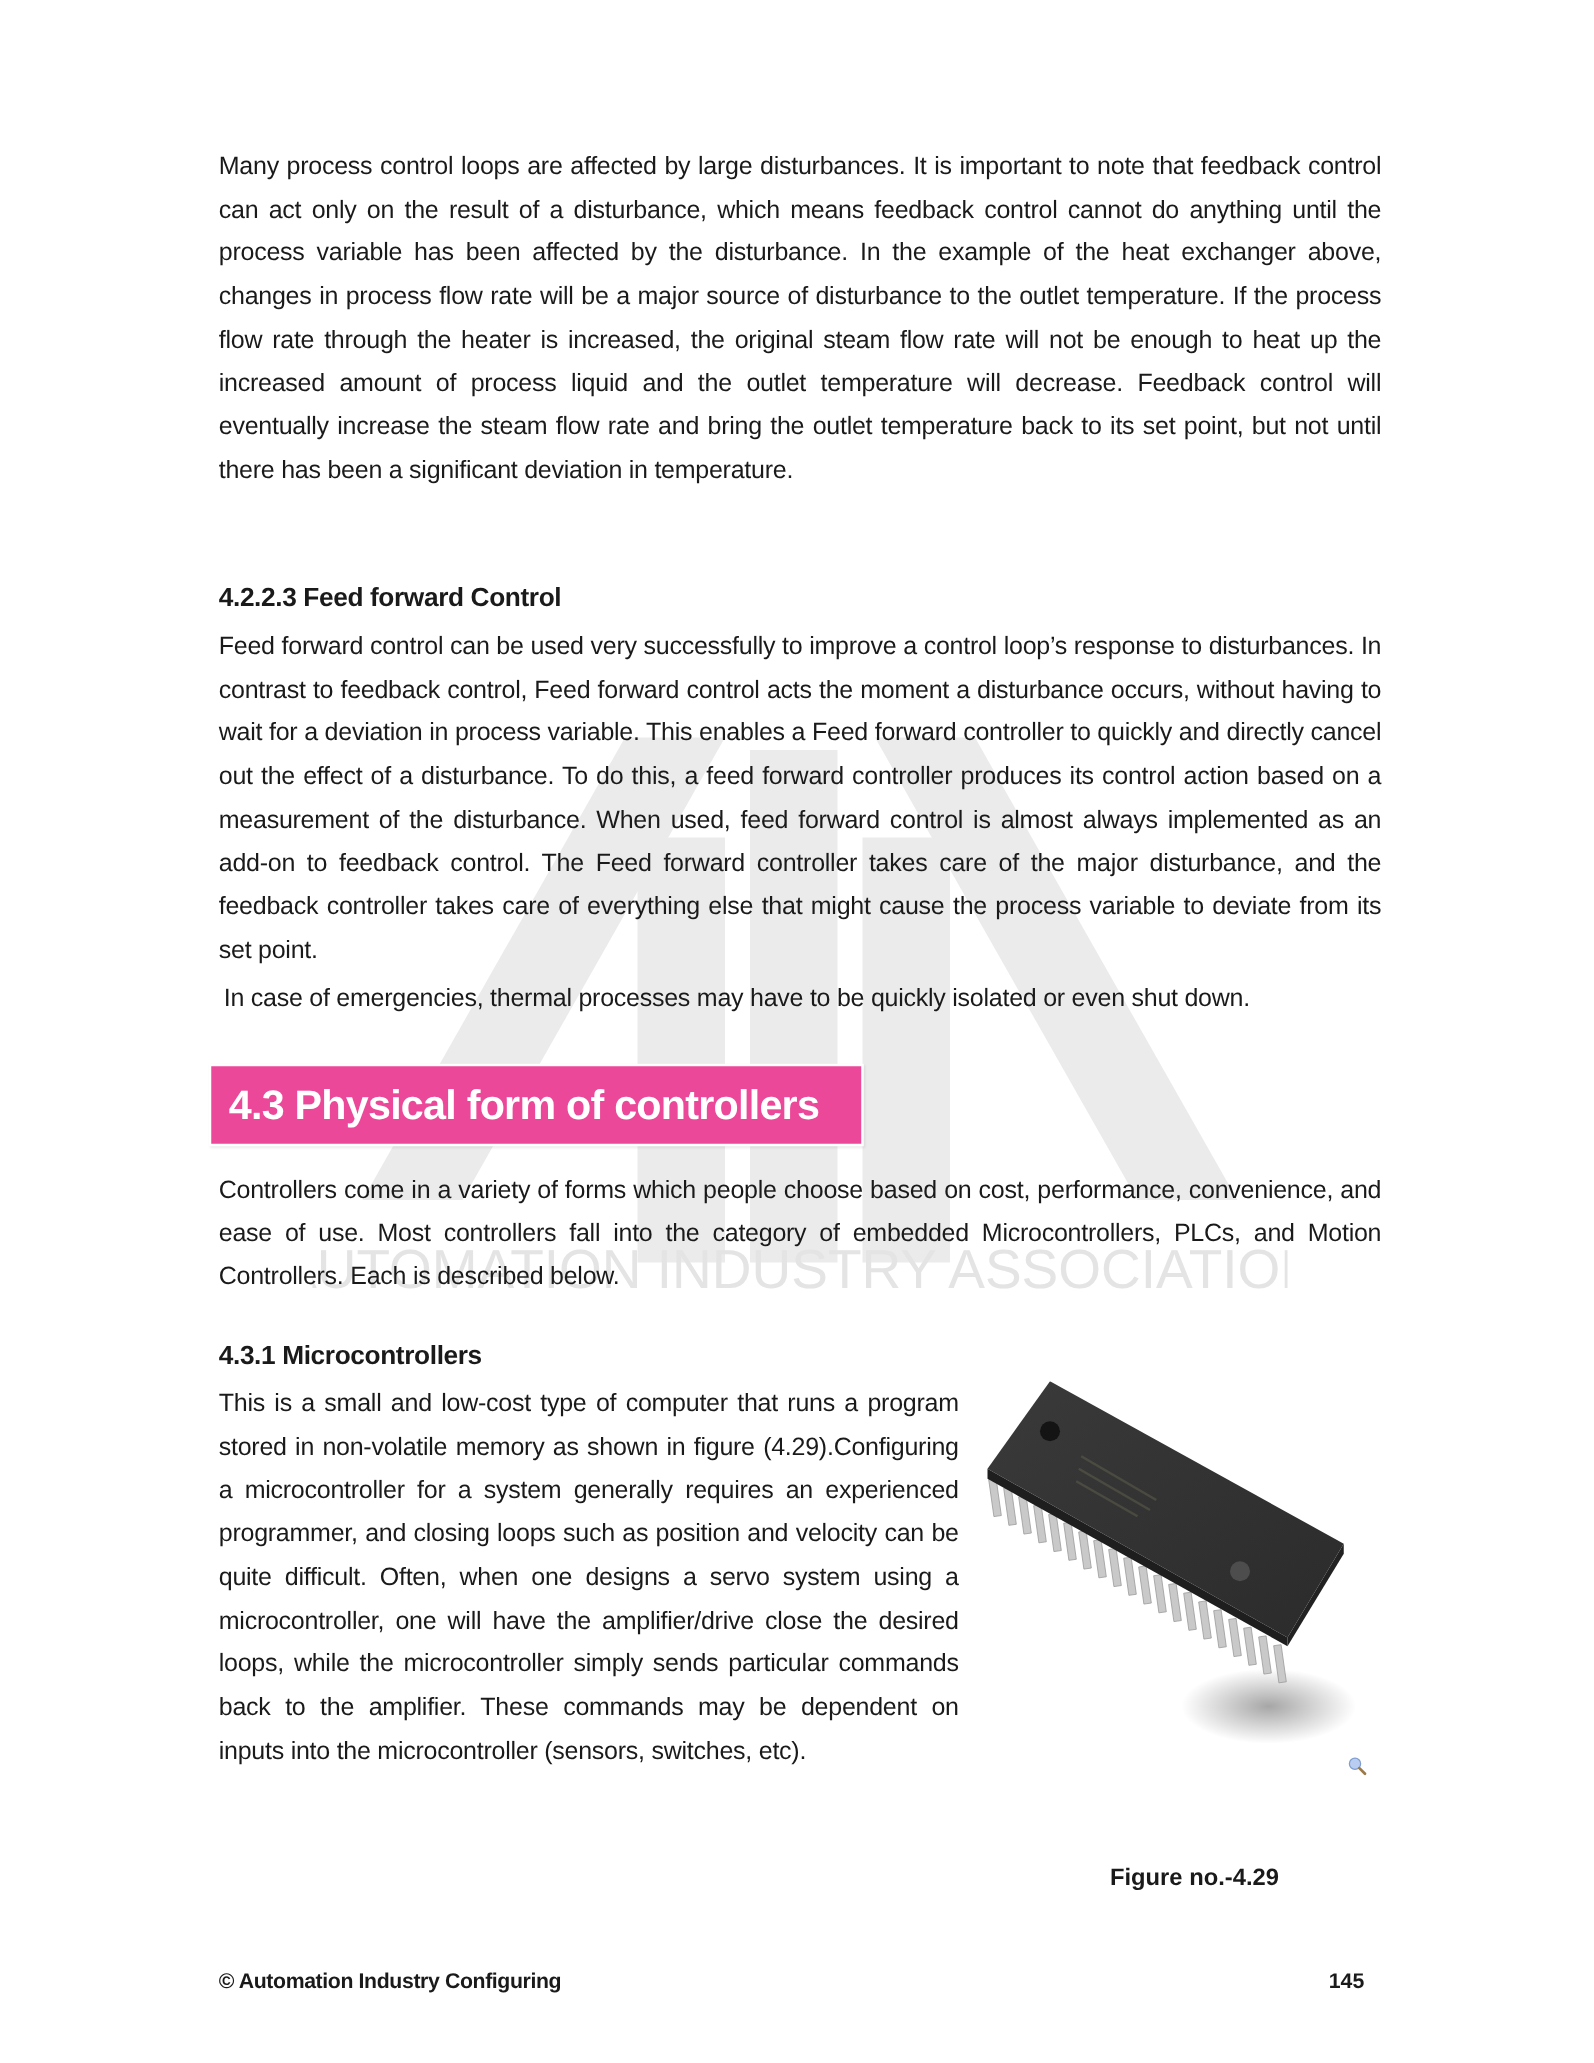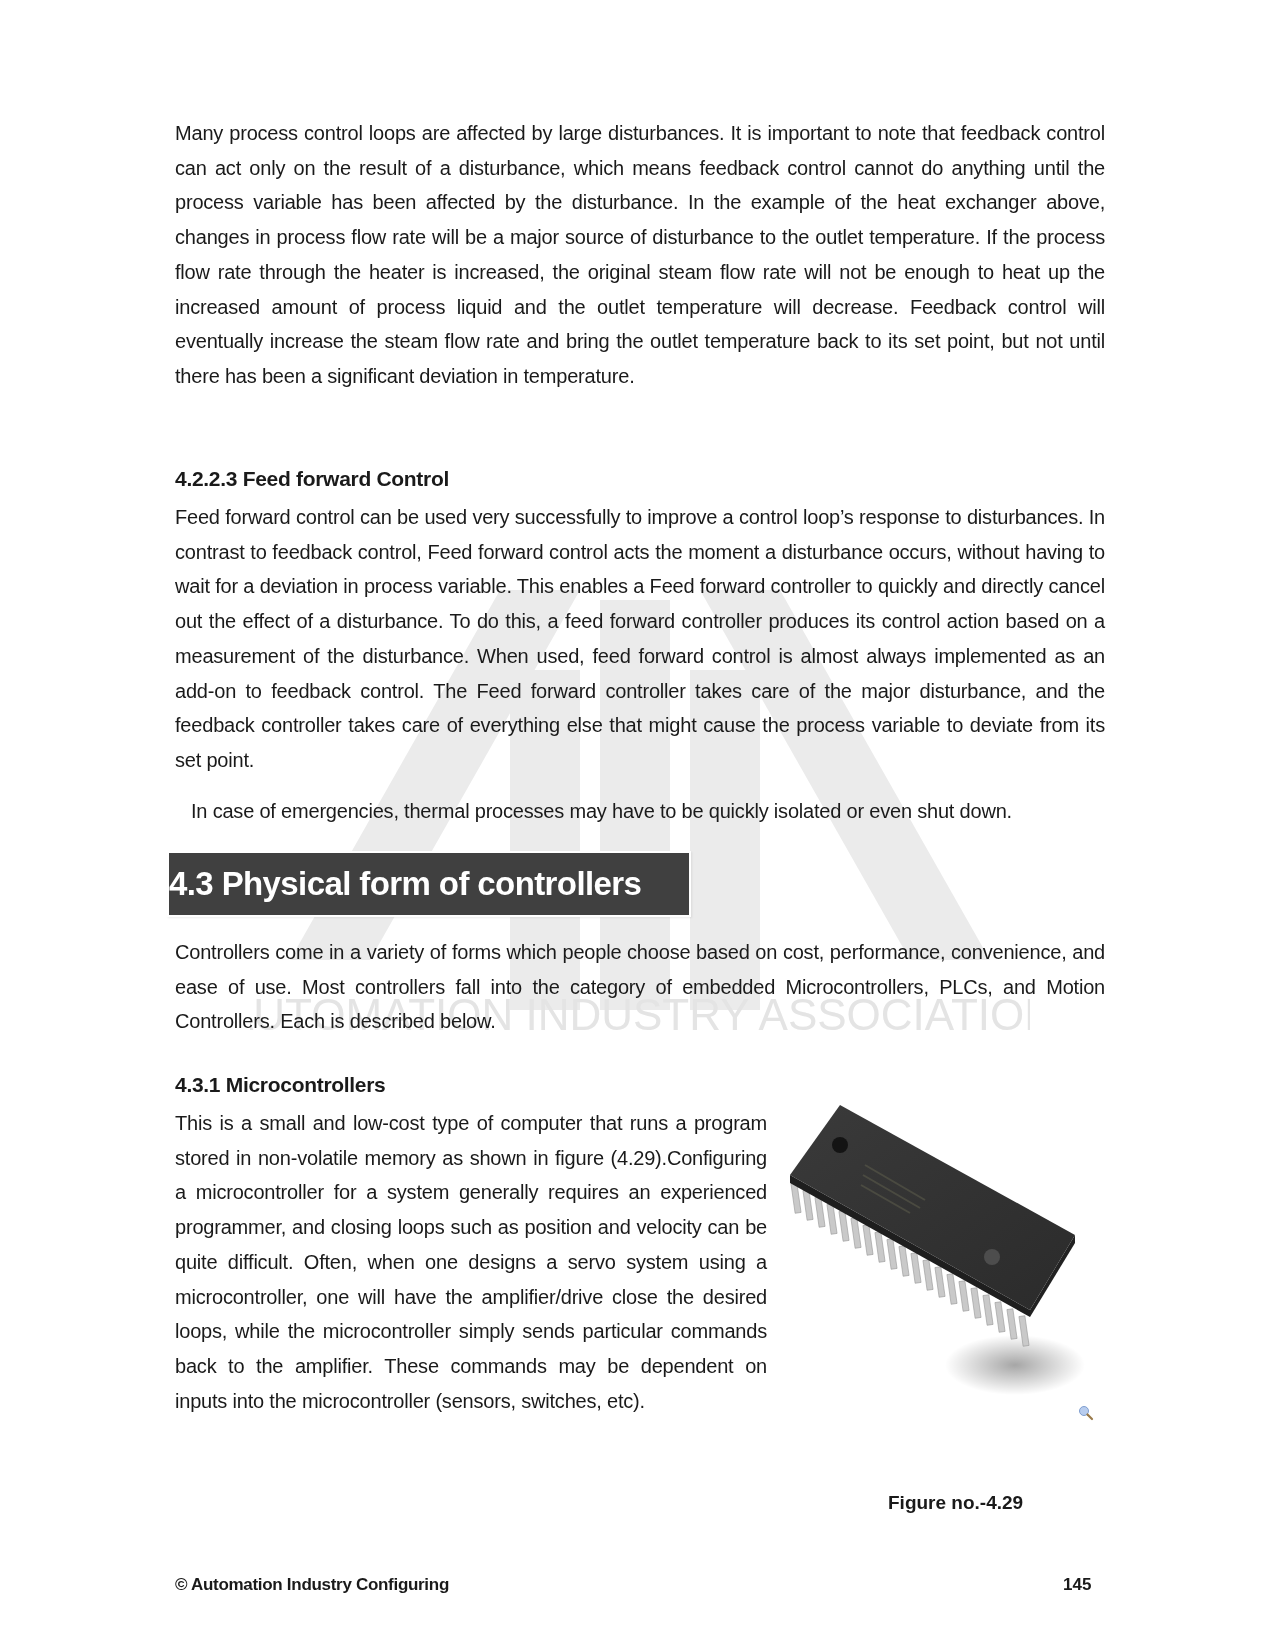--- a/index.html
+++ b/index.html
@@ -9,22 +9,22 @@
   
   .watermark { position: absolute; left: 250px; top: 560px; width: 780px; height: 520px; pointer-events: none; }
 
   .page { position: absolute; left: 175px; top: 0; width: 930px; }
   .para { position: absolute; left: 0; width: 930px; font-size: 20px; line-height: 34.7px;
           text-align: justify; letter-spacing: -0.2px; }
   .para.last-left { text-align-last: left; }
   .h4 { position: absolute; left: 0; font-size: 21px; font-weight: bold; letter-spacing: -0.3px; }
 
   .section-banner { position: absolute; left: -6px; top: 853px; width: 520px; height: 62px;
-                    background: #404040; color: #ffffff; font-size: 33px; font-weight: bold;
-                    line-height: 62px; box-sizing: border-box; letter-spacing: -0.6px;
+                    background: #ec4899; color: #ffffff; font-size: 33px; font-weight: bold;
+                    line-height: 62px; padding-left: 14px; box-sizing: border-box; letter-spacing: -0.6px;
                     box-shadow: 0 0 0 2px #ffffff, 1px 1px 2px 2px rgba(0,0,0,0.08); }
 
   .narrow { width: 592px; }
 
   .chip-figure { position: absolute; left: 785px; top: 1105px; width: 310px; height: 300px; }
   .magnifier { position: absolute; left: 1078px; top: 1405px; width: 16px; height: 16px; }
 
   .caption { position: absolute; left: 888px; top: 1492px; font-size: 19px; font-weight: bold; text-align: center; }
   .footer-left { position: absolute; left: 175px; top: 1575px; font-size: 17px; font-weight: bold; letter-spacing: -0.3px; }
   .footer-right { position: absolute; left: 1063px; top: 1575px; font-size: 17px; font-weight: bold; }
@@ -41,21 +41,21 @@
     <polygon points="450,30 530,30 740,400 660,400"></polygon>
   </g>
   <text x="390" y="470" text-anchor="middle" fill="#e4e4e4" font-size="44" font-family="Liberation Sans, sans-serif">AUTOMATION INDUSTRY ASSOCIATION</text>
 </svg>
 
 <div class="page">
   <p class="para" style="top:116px; margin:0;">Many process control loops are affected by large disturbances. It is important to note that feedback control can act only on the result of a disturbance, which means feedback control cannot do anything until the process variable has been affected by the disturbance. In the example of the heat exchanger above, changes in process flow rate will be a major source of disturbance to the outlet temperature. If the process flow rate through the heater is increased, the original steam flow rate will not be enough to heat up the increased amount of process liquid and the outlet temperature will decrease. Feedback control will eventually increase the steam flow rate and bring the outlet temperature back to its set point, but not until there has been a significant deviation in temperature.</p>
 
   <div class="h4" style="top:467px;text-align:center;">4.2.2.3  Feed forward Control</div>
   <p class="para" style="top:500px; margin:0;">Feed forward control can be used very successfully to improve a control loop’s response to disturbances. In contrast to feedback control, Feed forward control acts the moment a disturbance occurs, without having to wait for a deviation in process variable. This enables a Feed forward controller to quickly and directly cancel out the effect of a disturbance. To do this, a feed forward controller produces its control action based on a measurement of the disturbance. When used, feed forward control is almost always implemented as an add-on to feedback control. The Feed forward controller takes care of the major disturbance, and the feedback controller takes care of everything else that might cause the process variable to deviate from its set point.</p>
-  <p class="para last-left" style="top:778px; margin:16px;">In case of emergencies, thermal processes may have to be quickly isolated or even shut down.</p>
+  <p class="para last-left" style="top:778px; margin:4px;">In case of emergencies, thermal processes may have to be quickly isolated or even shut down.</p>
 
   <div class="section-banner">4.3 Physical form of controllers</div>
 
   <p class="para" style="top:935px; margin:0;">Controllers come in a variety of forms which people choose based on cost, performance, convenience, and ease of use. Most controllers fall into the category of embedded Microcontrollers, PLCs, and Motion Controllers. Each is described below.</p>
 
   <div class="h4" style="top:1073px;">4.3.1 Microcontrollers</div>
   <p class="para narrow" style="top:1106px; margin:0;">This is a small and low-cost type of computer that runs a program stored in non-volatile memory as shown in figure (4.29).Configuring a microcontroller for a system generally requires an experienced programmer, and closing loops such as position and velocity can be quite difficult. Often, when one designs a servo system using a microcontroller, one will have the amplifier/drive close the desired loops, while the microcontroller simply sends particular commands back to the amplifier. These commands may be dependent on inputs into the microcontroller (sensors, switches, etc).</p>
 </div>
 
 <svg class="chip-figure" viewBox="0 0 310 300">

